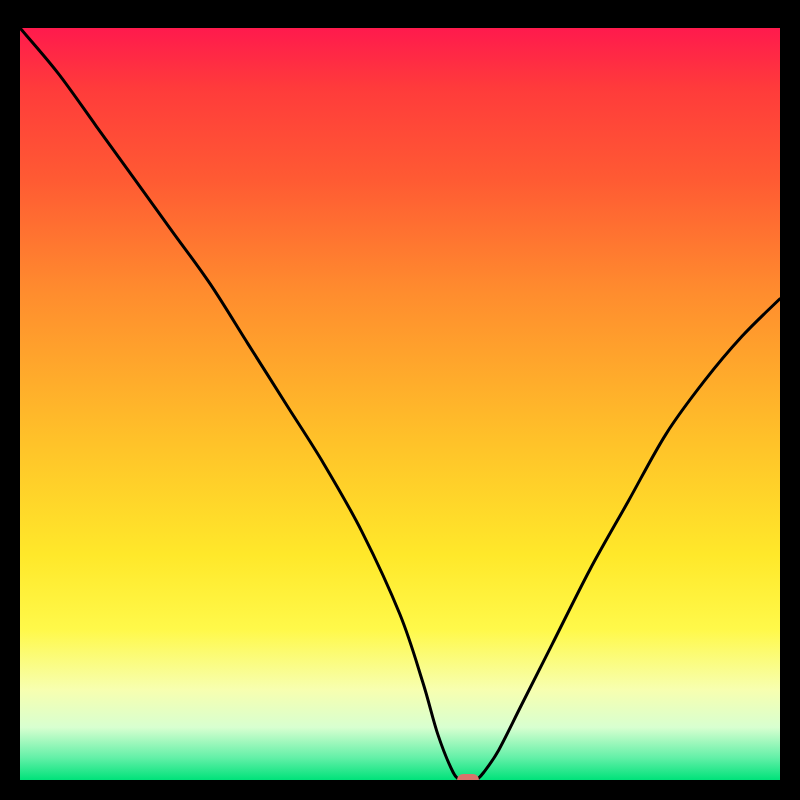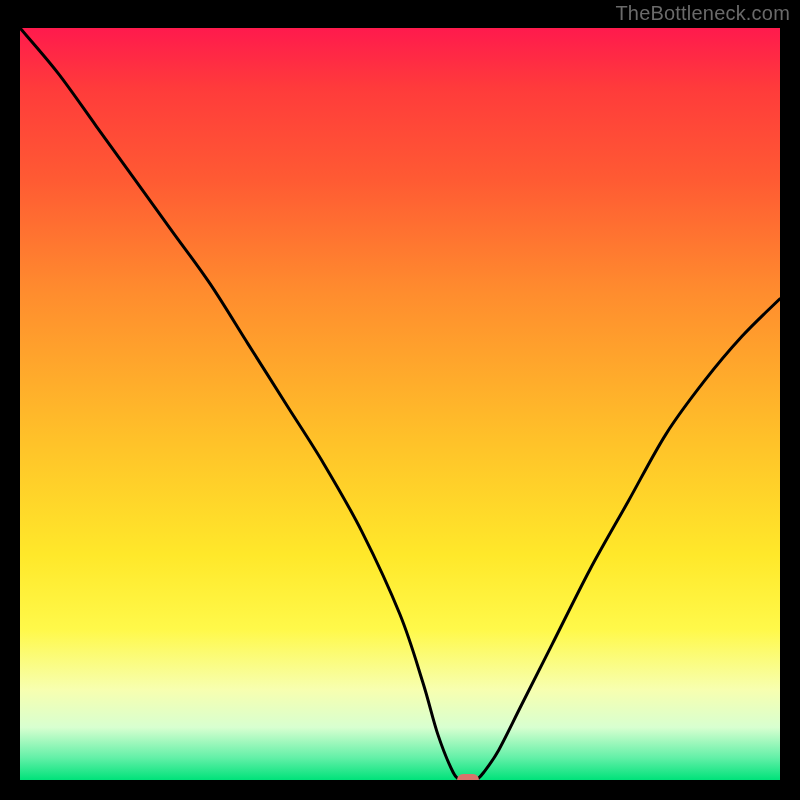--- a/index.html
+++ b/index.html
@@ -68,21 +68,20 @@
     background: #d9746b;
     transform: translate(-50%, -50%);
     z-index: 3;
   }
 </style>
 </head>
 <body>
 
 <div class="frame">
 
-  <div class="watermark">TheBottleneck.com</div>
 
   <div class="plot">
     <div class="gradient"></div>
 
     <svg class="curve" viewBox="0 0 760 752" preserveAspectRatio="none">
       <path id="curve-path" d="M 0,0 C 6.333333333333333,7.5200000000000005 25.333333333333336,28.82666666666667 38,45.120000000000005 C 50.666666666666664,61.41333333333334 63.333333333333336,80.21333333333332 76,97.75999999999999 C 88.66666666666667,115.30666666666666 101.33333333333333,132.85333333333332 114,150.39999999999998 C 126.66666666666667,167.94666666666663 139.33333333333334,185.4933333333333 152,203.03999999999996 C 164.66666666666666,220.58666666666662 177.33333333333334,236.87999999999994 190,255.67999999999995 C 202.66666666666666,274.47999999999996 215.33333333333334,295.7866666666667 228,315.84000000000003 C 240.66666666666666,335.8933333333334 253.33333333333334,355.94666666666666 266,376 C 278.6666666666667,396.05333333333334 291.3333333333333,414.85333333333335 304,436.16 C 316.6666666666667,457.4666666666667 329.3333333333333,478.7733333333333 342,503.84 C 354.6666666666667,528.9066666666666 369.8666666666667,561.4933333333332 380,586.56 C 390.1333333333333,611.6266666666667 396.4666666666667,634.1866666666667 402.8,654.24 C 409.1333333333333,674.2933333333333 412.9333333333334,691.84 418.00000000000006,706.88 C 423.0666666666667,721.92 429.4,736.96 433.2,744.48 C 437,752 438.26666666666665,750.7466666666667 440.79999999999995,752 C 443.33333333333326,753.2533333333333 445.8666666666666,752 448.4,752 C 450.93333333333334,752 453.4666666666667,753.2533333333333 456,752 C 458.5333333333333,750.7466666666667 459.79999999999995,749.4933333333333 463.59999999999997,744.48 C 467.4,739.4666666666667 472.4666666666667,733.1999999999999 478.8,721.92 C 485.1333333333333,710.64 492.73333333333335,694.3466666666666 501.6,676.8 C 510.4666666666667,659.2533333333333 520.6,639.2 532,616.64 C 543.4,594.0799999999999 557.3333333333334,565.2533333333333 570,541.4399999999999 C 582.6666666666666,517.6266666666666 595.3333333333334,496.32 608,473.76 C 620.6666666666666,451.2 633.3333333333334,426.1333333333333 646,406.08 C 658.6666666666666,386.02666666666664 671.3333333333334,369.73333333333335 684,353.44 C 696.6666666666666,337.14666666666665 709.3333333333334,322.10666666666674 722,308.32000000000005 C 734.6666666666666,294.53333333333336 753.6666666666666,276.9866666666667 760,270.71999999999997" fill="none" stroke="#000000" stroke-width="3" stroke-linejoin="round" stroke-linecap="round"></path>
     </svg>
 
     <div id="marker" class="marker" style="left: 448.4px; top: 752px; background: rgb(217, 116, 107);"></div>
   </div>

